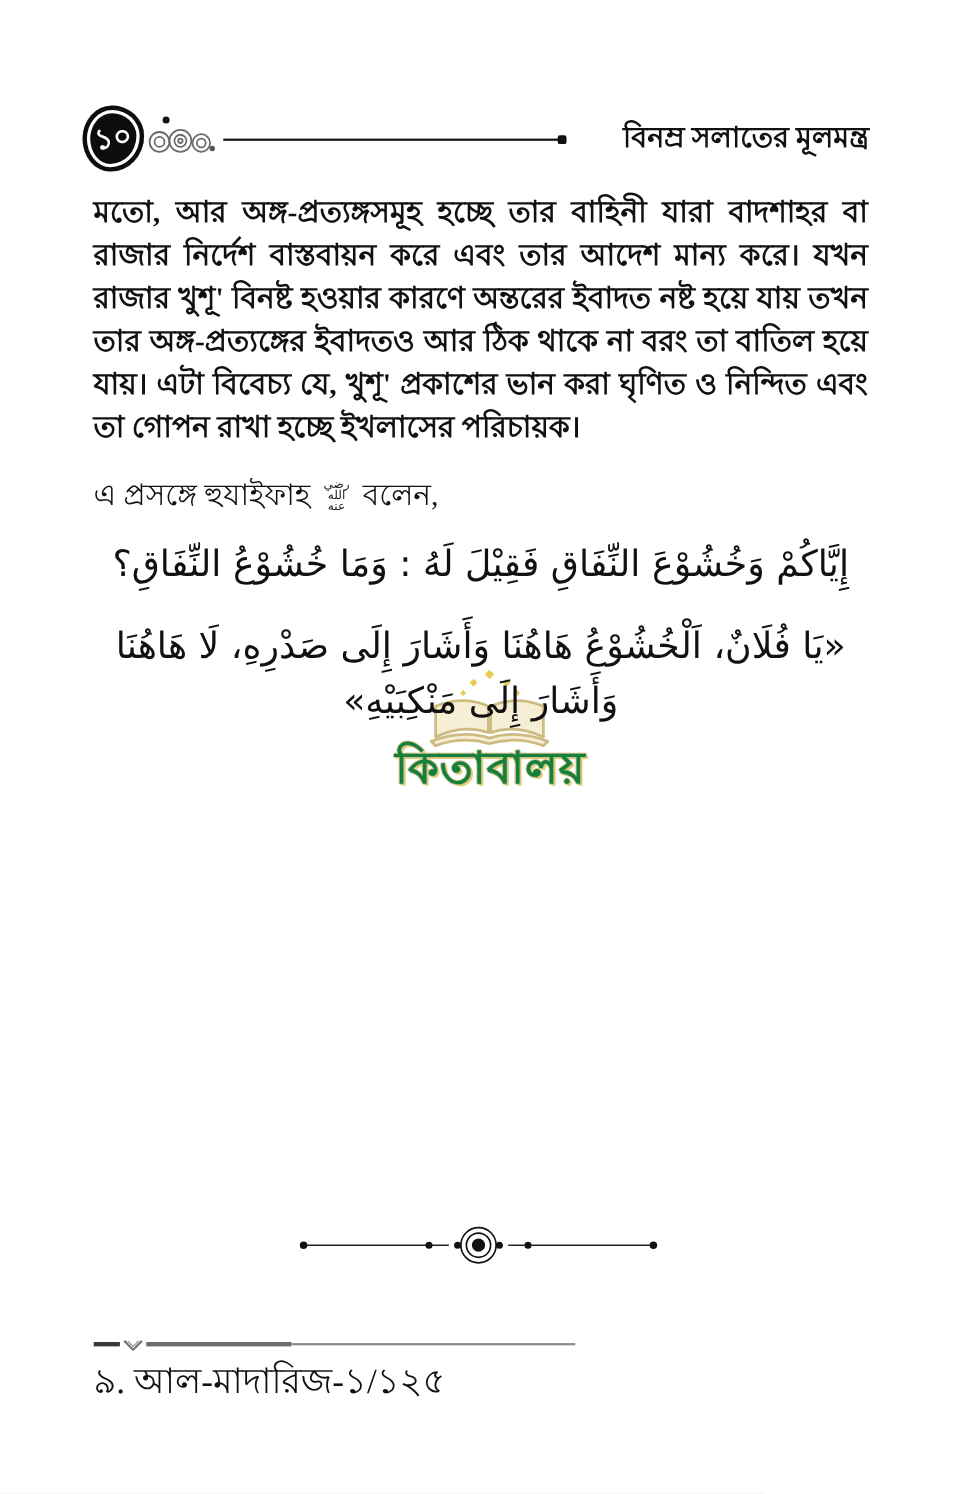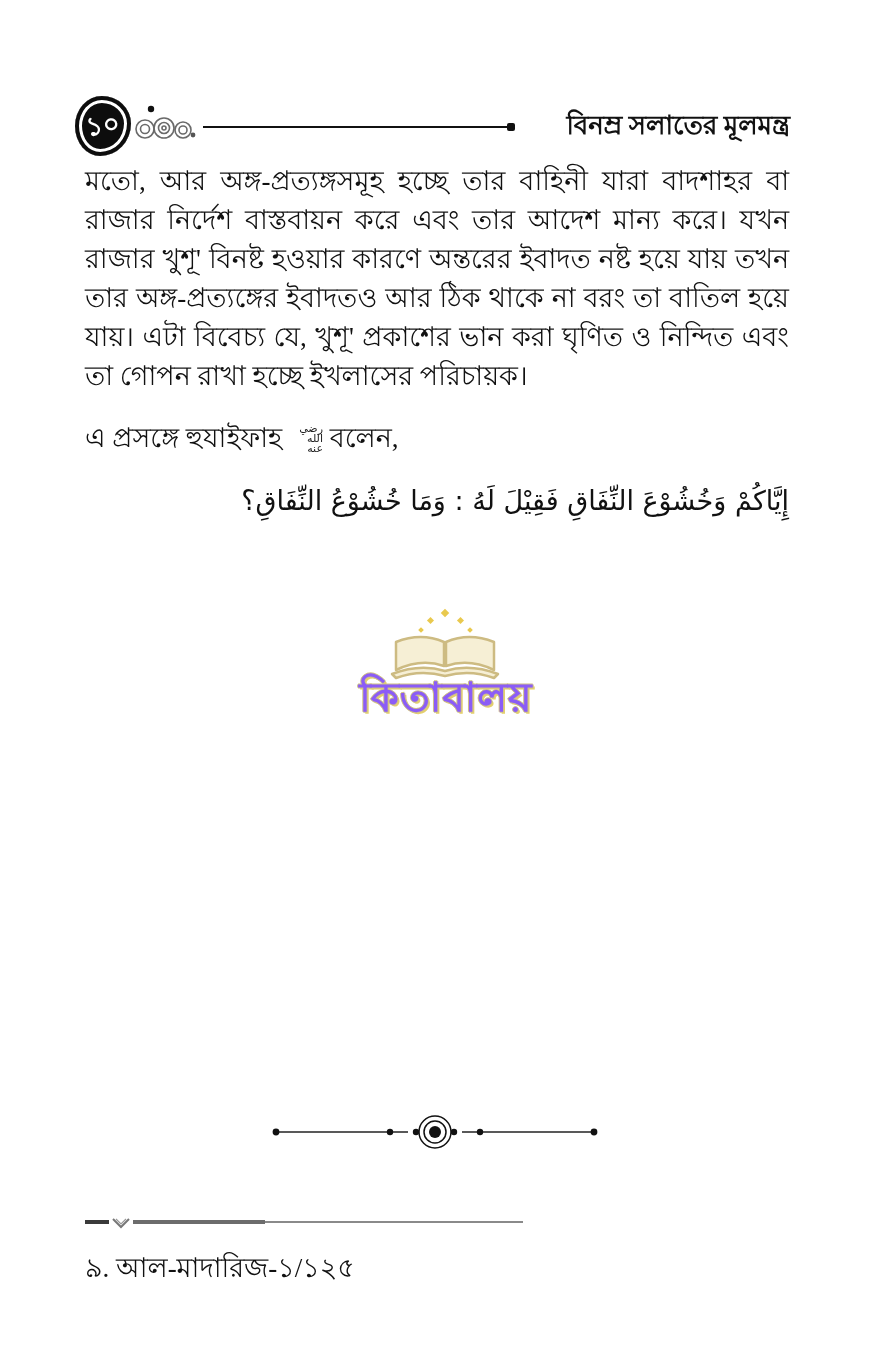--- a/index.html
+++ b/index.html
@@ -44,64 +44,66 @@
     font-size:26px;font-weight:bold;white-space:nowrap;
     line-height:1.2;
   }
   
   .content{
     position:absolute;top:162px;left:85px;width:704px;z-index:2;
   }
   .para{
     font-size:27px;line-height:39px;
     text-align:justify;text-justify:inter-word;
-    margin:0 0 23px 0;
+    margin:12px 0 23px 0;
+    font-weight:bold;
   }
   .intro-line{
     font-size:27px;line-height:39px;margin:8px 0 10px 0;
   }
   .honorific{
     display:inline-block;
     font-family:"DejaVu Sans",sans-serif;
     font-size:11px;line-height:10px;width:34px;
-    text-align:right;vertical-align:middle;
+    text-align:center;vertical-align:middle;
     direction:rtl;color:#222;
     transform:translateY(-2px);
   }
   .arabic{
     direction:rtl;
     font-family:"DejaVu Sans",sans-serif;
-    font-size:27px;line-height:50px;
+    font-size:33px;line-height:50px;
+    text-align:center;
     margin:18px 0 24px 0;
   }
   sup.fn-marker{font-size:17px;line-height:0;vertical-align:super;}
   
   .watermark{
     position:absolute;left:346px;top:608px;width:200px;z-index:1;
     text-align:center;pointer-events:none;
   }
   .watermark .wm-text{
     font-size:40px;font-weight:bold;letter-spacing:1px;
-    color:#8b5cf6;
+    color:#15803d;
     text-shadow:
       1px 0 0 #cfc08b, -1px 0 0 #cfc08b, 0 1px 0 #cfc08b, 0 -1px 0 #cfc08b,
       2px 2px 0 #e4cf6e;
     line-height:1;margin-top:-6px;
   }
   
   .divider{
     position:absolute;top:1108px;left:0;width:100%;
     display:flex;justify-content:center;z-index:2;
   }
   
   .footnote{
     position:absolute;left:85px;top:1216px;width:700px;z-index:2;
   }
   .footnote-text{
-    font-size:27px;line-height:34px;margin-top:17px;
+    font-size:32px;line-height:34px;margin-top:3px;
   }
 </style>
 </head>
 <body>
 
 <div class="page">
 
   <div class="header">
     <div class="page-badge">
       <span>১০</span>
@@ -153,20 +155,21 @@
       <span>বলেন,</span>
     </p>
 
     <div class="arabic">
       <div>إِيَّاكُمْ وَخُشُوْعَ النِّفَاقِ فَقِيْلَ لَهُ : وَمَا خُشُوْعُ النِّفَاقِ؟</div>
     </div>
 
 
 
 
+    <div class="arabic">«يَا فُلَانٌ، اَلْخُشُوْعُ هَاهُنَا وَأَشَارَ إِلَى صَدْرِهِ، لَا هَاهُنَا وَأَشَارَ إِلَى مَنْكِبَيْهِ»</div>
 
 
   </div>
 
   <div class="divider">
     <svg width="330" height="48" viewBox="0 0 330 48">
       <line x1="6" y1="24" x2="138" y2="24" stroke="#222" stroke-width="1.4"></line>
       <line x1="192" y1="24" x2="324" y2="24" stroke="#222" stroke-width="1.4"></line>
       <circle cx="6" cy="24" r="3.4" fill="#111"></circle>
       <circle cx="120" cy="24" r="3.2" fill="#111"></circle>

